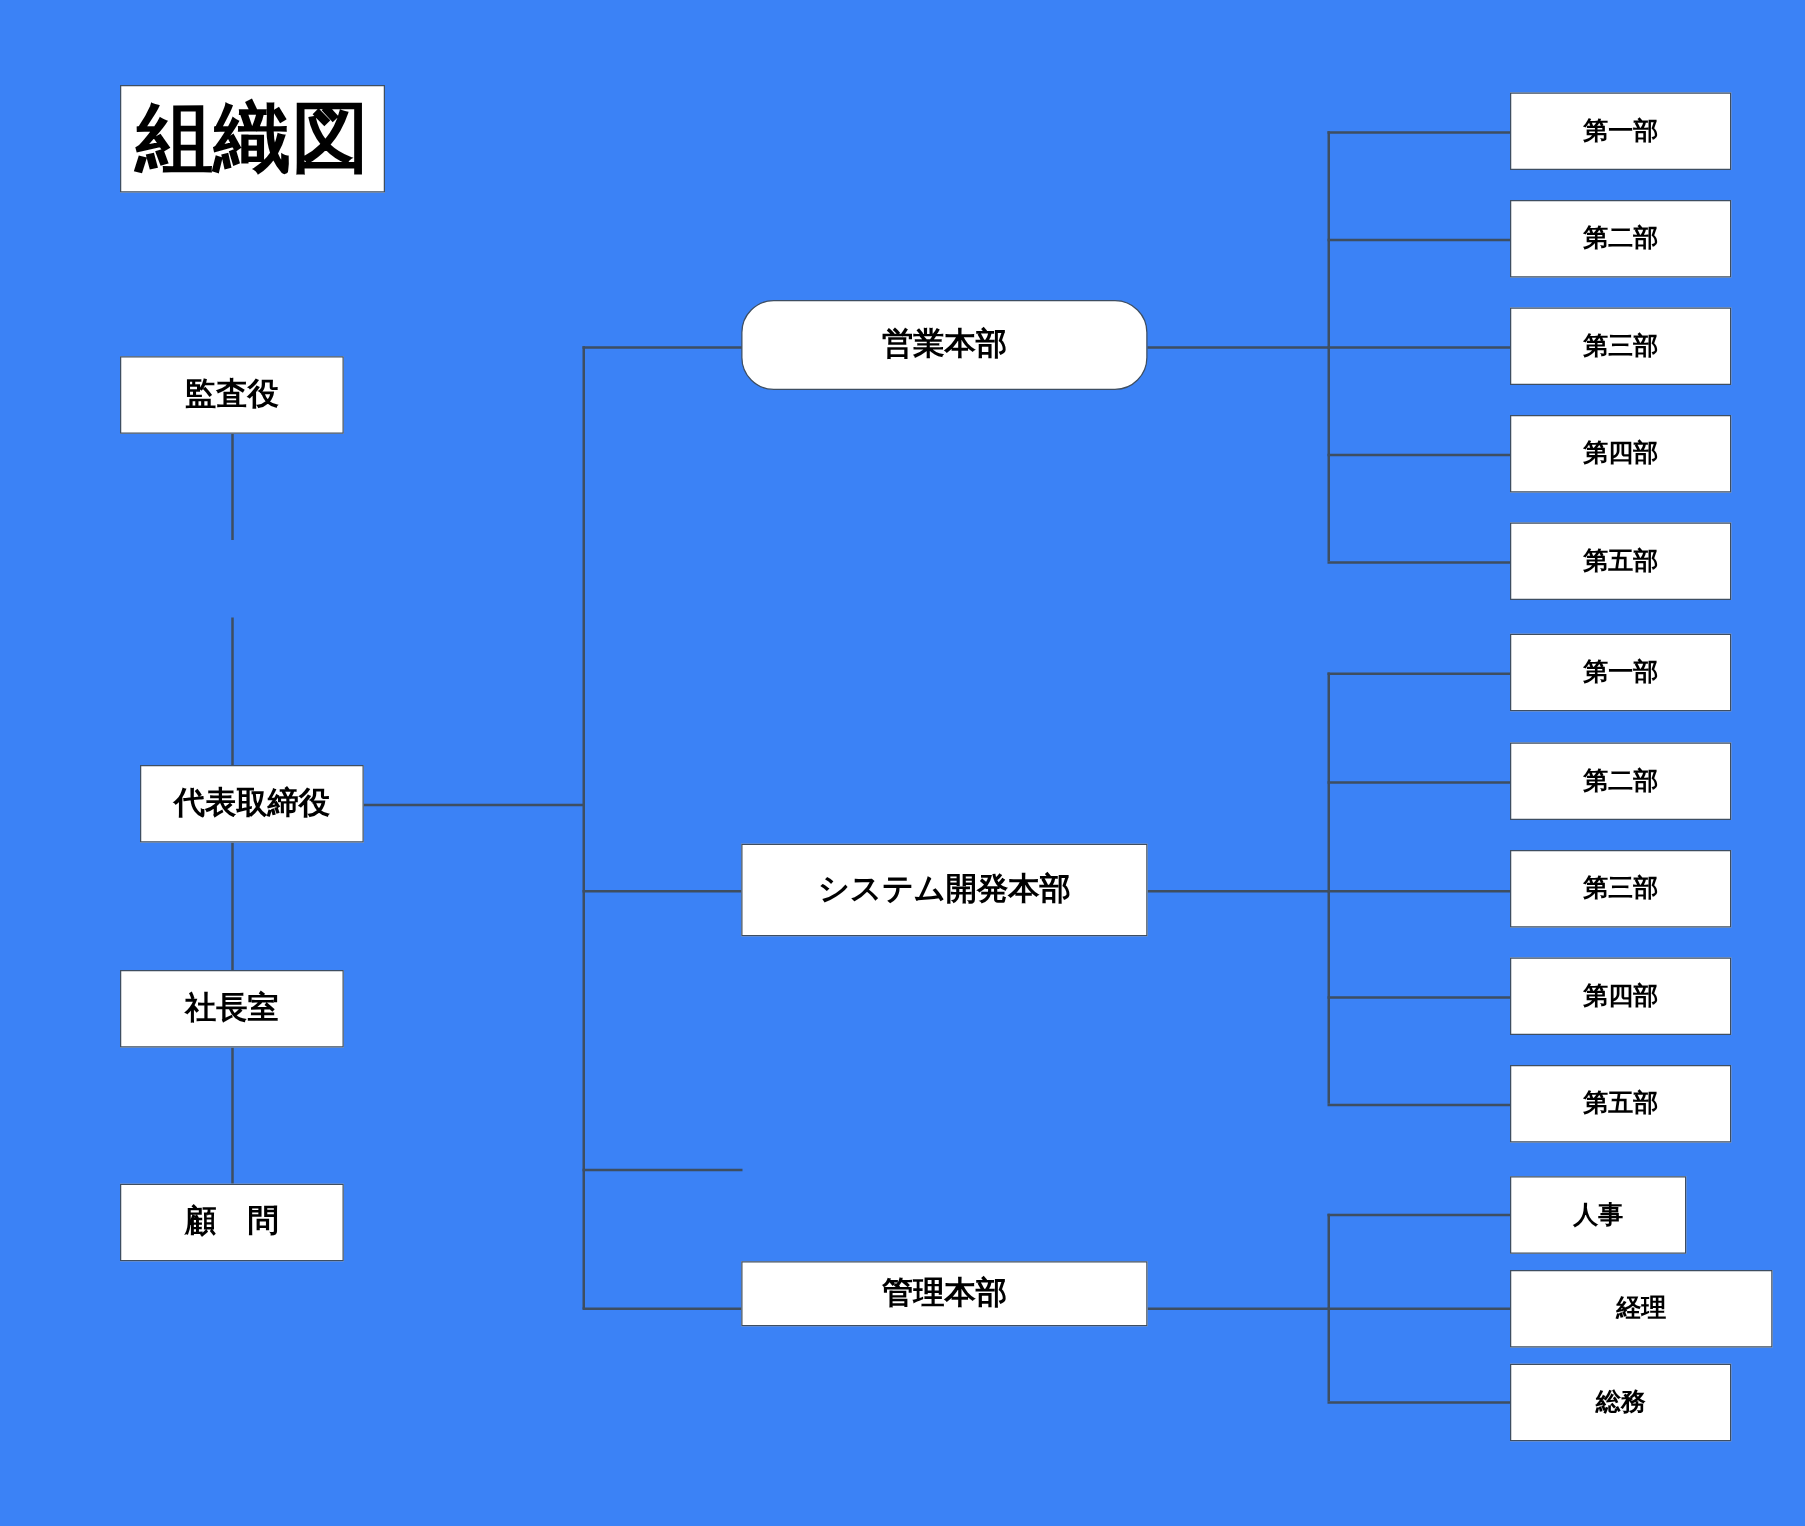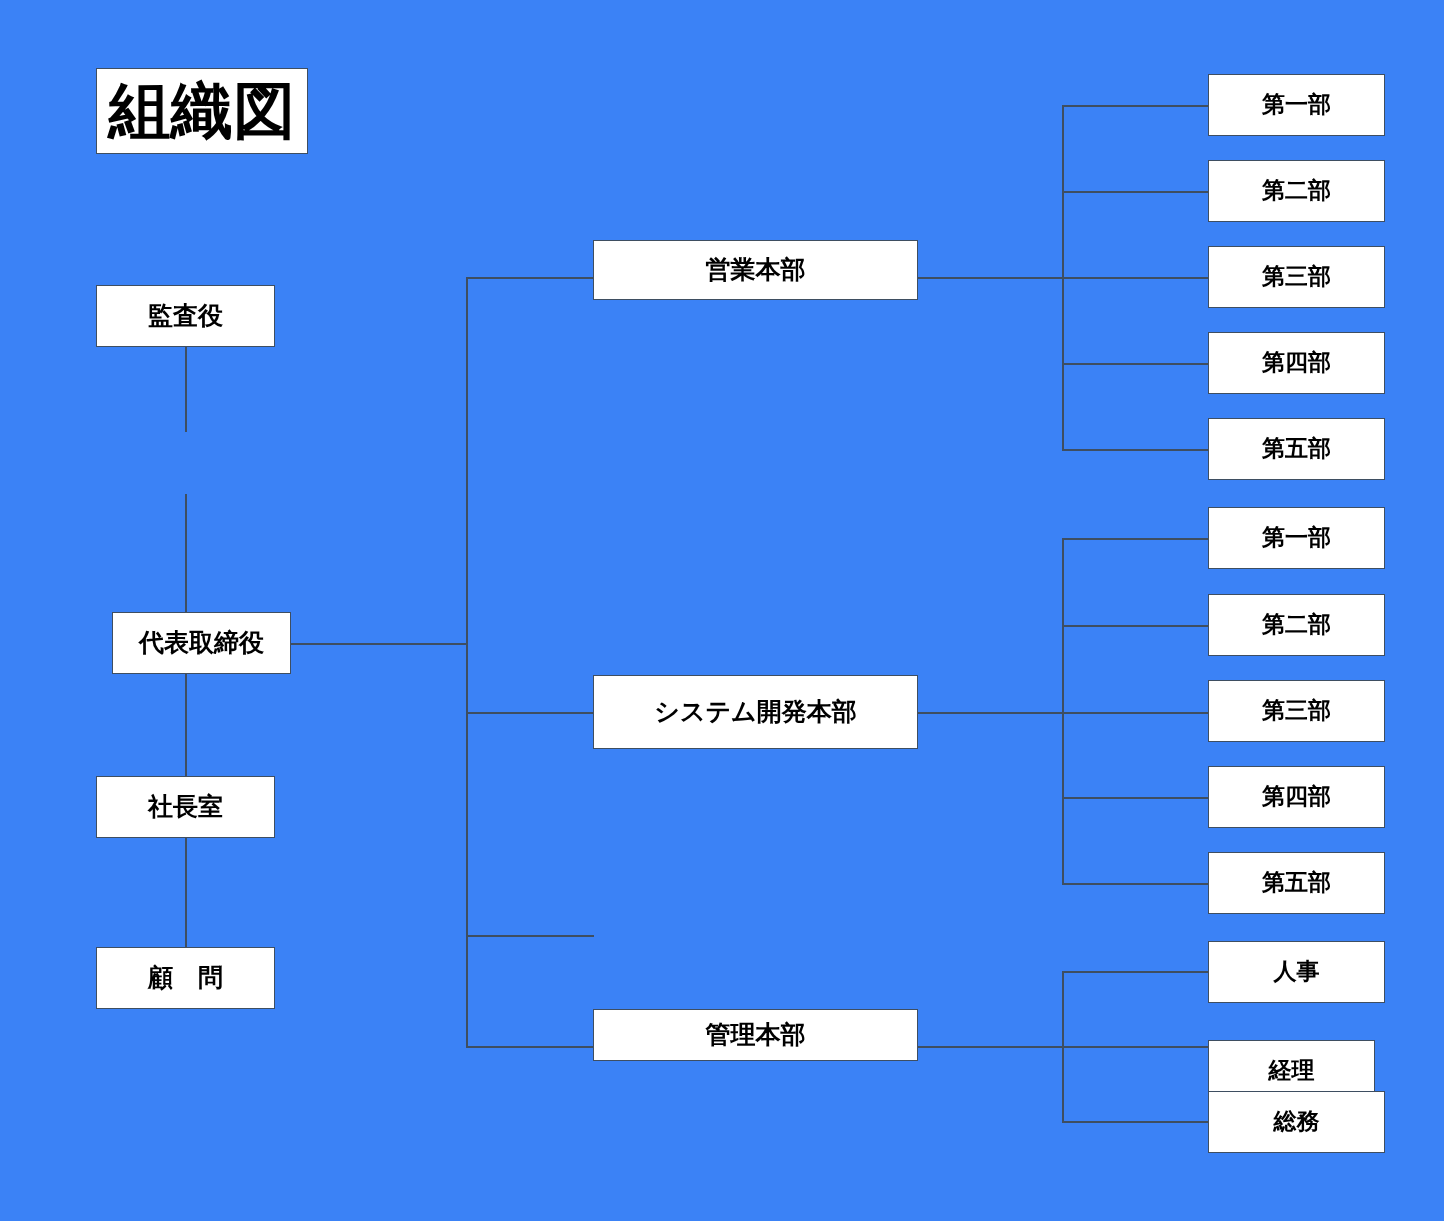--- a/index.html
+++ b/index.html
@@ -36,21 +36,21 @@
   .title-box {
     font-weight: 700;
     letter-spacing: 0.02em;
   }
   .title-box .node-label { font-size: 62px; }
   
   .exec-box .node-label { font-size: 25px; font-weight: 700; }
   
   .div-box .node-label { font-size: 25px; font-weight: 700; }
   
-  .dept-box .node-label { font-size: 23px; font-weight: 700; }
+  .dept-box .node-label { font-size: 20px; font-weight: 700; }
   
   .conn {
     position: absolute;
     background: #3e4e61;
     z-index: 1;
   }
   .conn-h { height: 1.6px; }
   .conn-v { width: 1.6px; }
 </style>
 </head>
@@ -85,21 +85,21 @@
   <div class="conn conn-v" style="left:185px; top:838px; height:109px;"></div>
 
   <div class="conn conn-h" style="left:275px; top:643px; width:192px;"></div>
   <div class="conn conn-v" style="left:466px; top:277px; height:770px;"></div>
 
   <div class="conn conn-h" style="left:466px; top:277px; width:128px;"></div>
   <div class="conn conn-h" style="left:466px; top:712px; width:128px;"></div>
   <div class="conn conn-h" style="left:466px; top:935px; width:128px;"></div>
   <div class="conn conn-h" style="left:466px; top:1046px; width:128px;"></div>
 
-  <div class="node div-box" style="left:593px; top:240px; width:325px; height:60px;">
+  <div class="node div-box" style="left:593px; top:240px; width:325px; height:72px;border-radius:26px;">
     <span class="node-label">営業本部</span>
   </div>
 
   <div class="node div-box" style="left:593px; top:675px; width:325px; height:74px;">
     <span class="node-label">システム開発本部</span>
   </div>
 
 
   <div class="node div-box" style="left:593px; top:1009px; width:325px; height:52px;">
     <span class="node-label">管理本部</span>
@@ -152,23 +152,23 @@
   <div class="node dept-box" style="left:1208px; top:852px; width:177px; height:62px;">
     <span class="node-label">第五部</span>
   </div>
 
   <div class="conn conn-h" style="left:918px; top:1046px; width:145px;"></div>
   <div class="conn conn-v" style="left:1062px; top:971px; height:150px;"></div>
   <div class="conn conn-h" style="left:1062px; top:971px; width:147px;"></div>
   <div class="conn conn-h" style="left:1062px; top:1046px; width:147px;"></div>
   <div class="conn conn-h" style="left:1062px; top:1121px; width:147px;"></div>
 
-  <div class="node dept-box" style="left:1208px; top:941px; width:177px; height:62px;">
+  <div class="node dept-box" style="left:1208px; top:941px; width:141px; height:62px;">
     <span class="node-label">人事</span>
   </div>
-  <div class="node dept-box" style="left:1208px; top:1040px; width:167px; height:62px;font-family:Liberation Serif, serif;">
+  <div class="node dept-box" style="left:1208px; top:1016px; width:210px; height:62px;font-family:Liberation Serif, serif;">
     <span class="node-label">経理</span>
   </div>
   <div class="node dept-box" style="left:1208px; top:1091px; width:177px; height:62px;">
     <span class="node-label">総務</span>
   </div>
 
 </div>
 
 </body></html>

